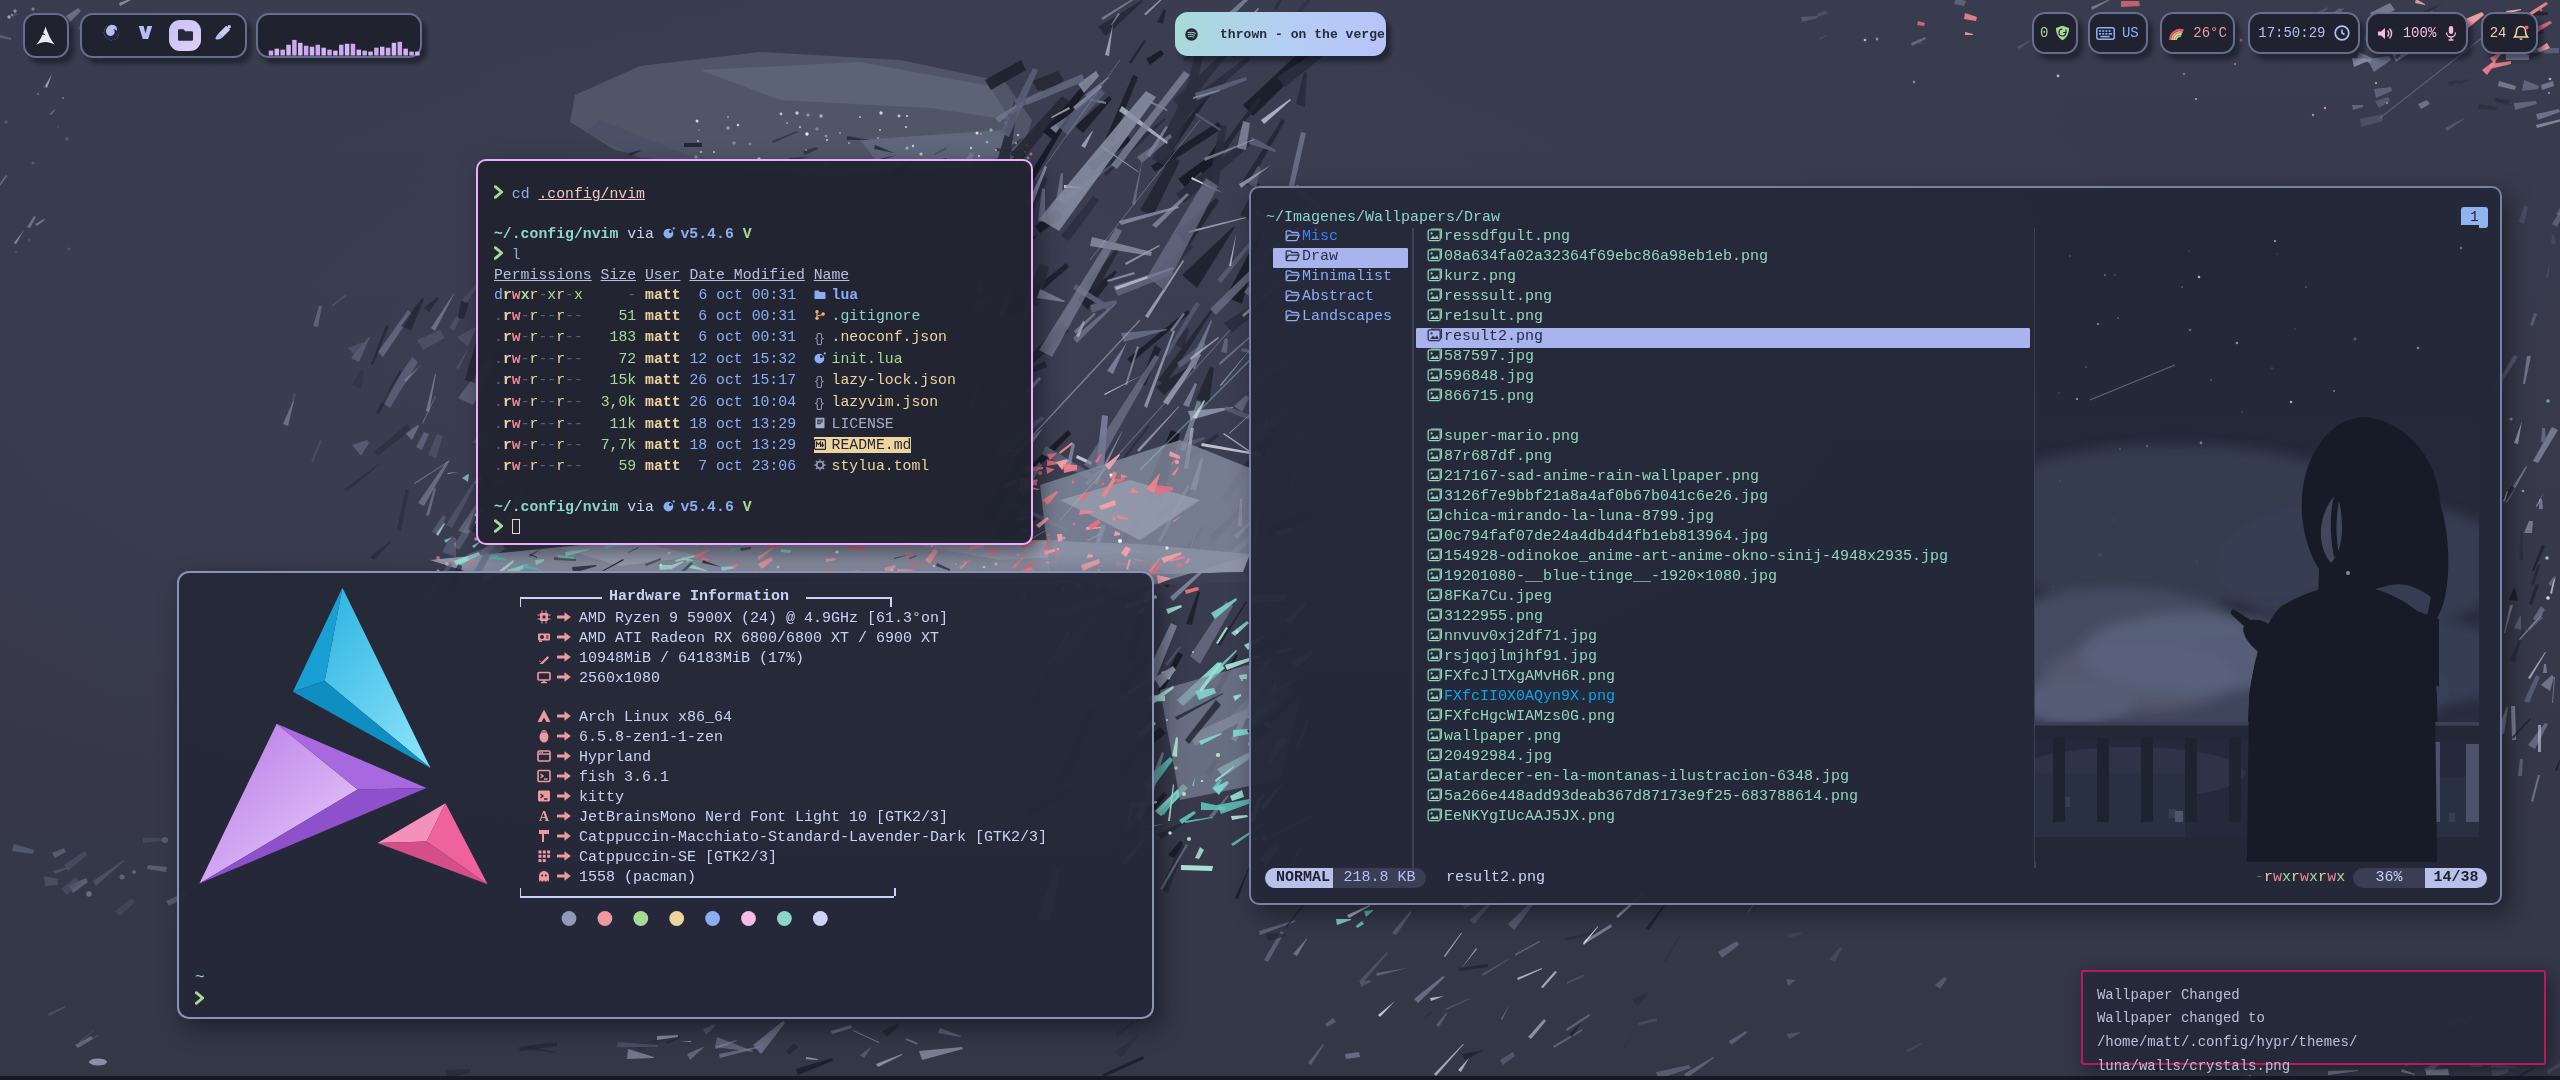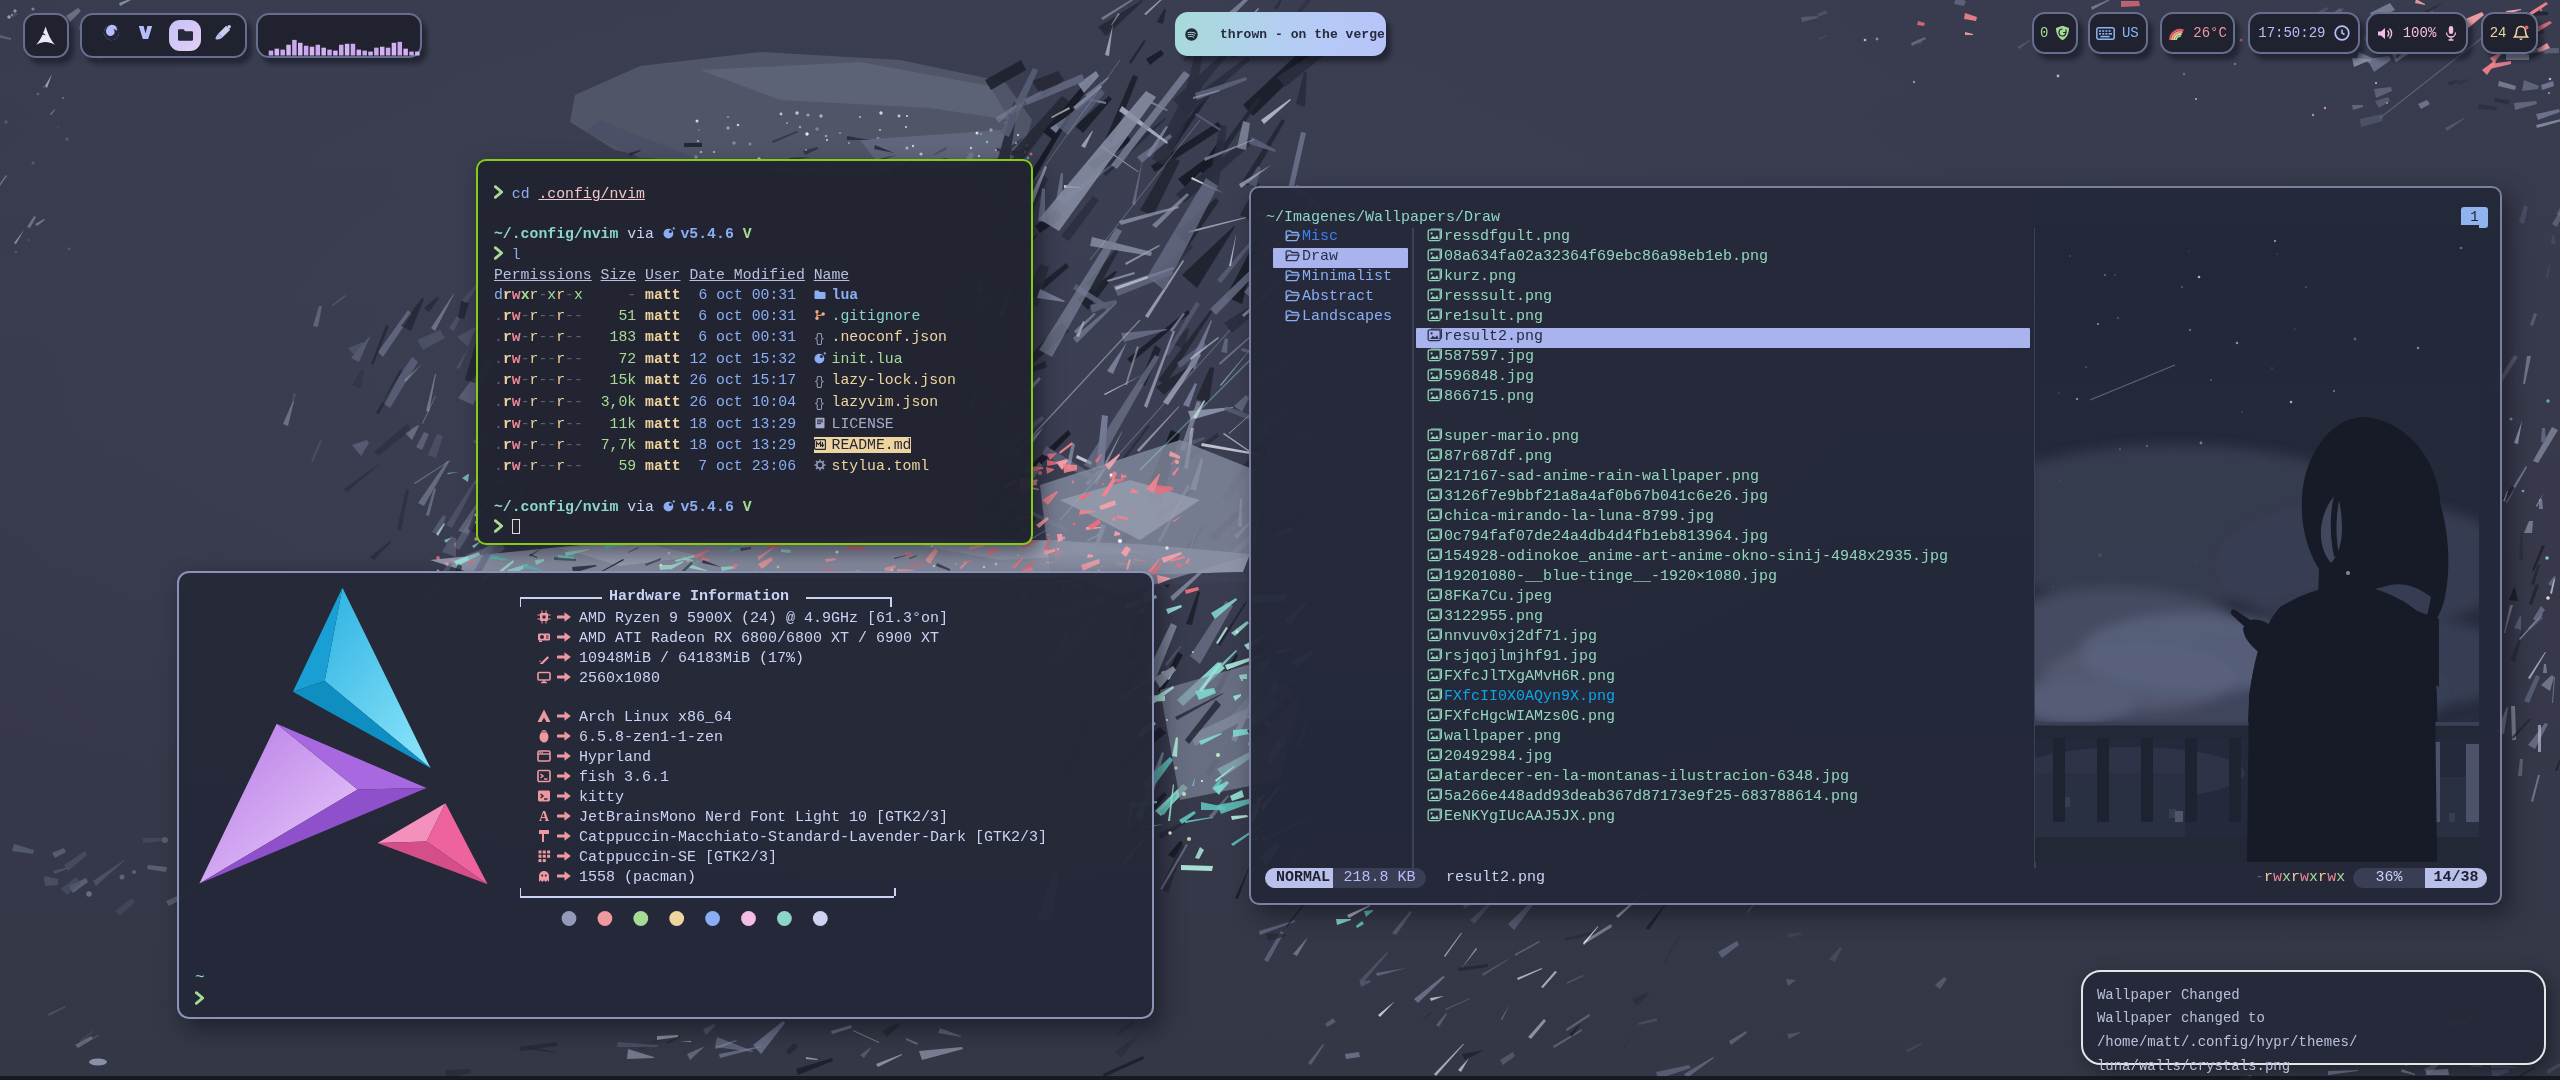--- a/index.html
+++ b/index.html
@@ -1,19 +1,19 @@
 <!DOCTYPE html>
 <html><head><meta charset="utf-8"><style>
 * { margin:0; padding:0; box-sizing:border-box; }
 html,body { width:2560px; height:1080px; overflow:hidden; background:#383b4c;
   font-family:"Liberation Mono",monospace; }
 #wall { position:absolute; left:0; top:0; }
 .win { position:absolute; box-shadow: 7px 9px 22px rgba(12,14,24,.55); }
 #term { left:475.7px; top:158.5px; width:557px; height:386.5px; background:rgba(33,36,49,0.97);
-  border:2px solid #84cc16; border-radius:10px; z-index:4; }
+  border:2px solid #f0abfc; border-radius:10px; z-index:4; }
 .tpre { font:14.8px/20px "Liberation Mono",monospace; color:#cad3f5; margin:23.5px 0 0 16.3px; }
 .pric { display:inline-block; width:8.9px; margin-right:-0.02px; vertical-align:-1px; }
 .ic { display:inline-block; width:8.88px; vertical-align:-1px; }
 .cursor { display:inline-block; width:8px; height:15px; border:1.5px solid #e6d9d4; vertical-align:-2px; }
 #fetch { left:177px; top:570.5px; width:977px; height:448.5px; background:rgba(37,40,56,0.97);
   border:2px solid #8b92b8; border-radius:12px; z-index:5; }
 .frow { position:absolute; left:352px; height:20px; line-height:20px; white-space:pre; }
 .fics { display:inline-block; width:26px; text-align:center; vertical-align:-2px; }
 .far { margin-right:6px; vertical-align:-1px; }
 .ftx { font:15px "Liberation Mono"; color:#cad3f5; }
@@ -36,21 +36,21 @@
   text-align:center; border-radius:10px 0 0 10px; }
 .chipR { position:absolute; left:82px; width:93px; background:#3a3e55; color:#b7bdf8; text-align:center;
   border-radius:0 10px 10px 0; }
 .yfname { position:absolute; left:195px; color:#cad3f5; }
 .yperm { position:absolute; left:1004px; letter-spacing:0; }
 .chipL2 { position:absolute; left:1102px; width:72px; background:#3a3e55; color:#cad3f5; text-align:center;
   border-radius:10px 0 0 10px; }
 .chipR2 { position:absolute; left:1174px; width:62px; background:#b9c0ea; color:#1e2030; font-weight:bold;
   text-align:center; border-radius:0 10px 10px 0; }
 #notif { position:absolute; left:2080.9px; top:969.9px; width:465.5px; height:95.3px;
-  background:rgba(38,41,57,0.97); border:2px solid #e5e5e5; border-radius:20px;
+  background:rgba(38,41,57,0.97); border:2px solid #be185d; border-radius:3px;
   font:14px/23.6px "Liberation Mono"; color:#b9c0da; padding:12px 13px 0 14px; z-index:6;
   box-shadow: 5px 7px 18px rgba(12,14,24,.5); }
 .chip { position:absolute; top:13px; height:44.5px; background:#20222f; border:2.5px solid #676d8e;
   border-radius:13px; box-shadow:5px 6px 4px rgba(13,15,25,.48); z-index:7;
   display:flex; align-items:center; }
 #archbtn { left:23.4px; width:45.2px; justify-content:center; }
 #icons { left:80px; width:166.5px; }
 #fchip { display:inline-flex; align-items:center; justify-content:center; margin-left:16px;
   width:32px; height:31.5px; border-radius:11px;
   background:linear-gradient(135deg,#c6c2f6,#e2cef6); }

